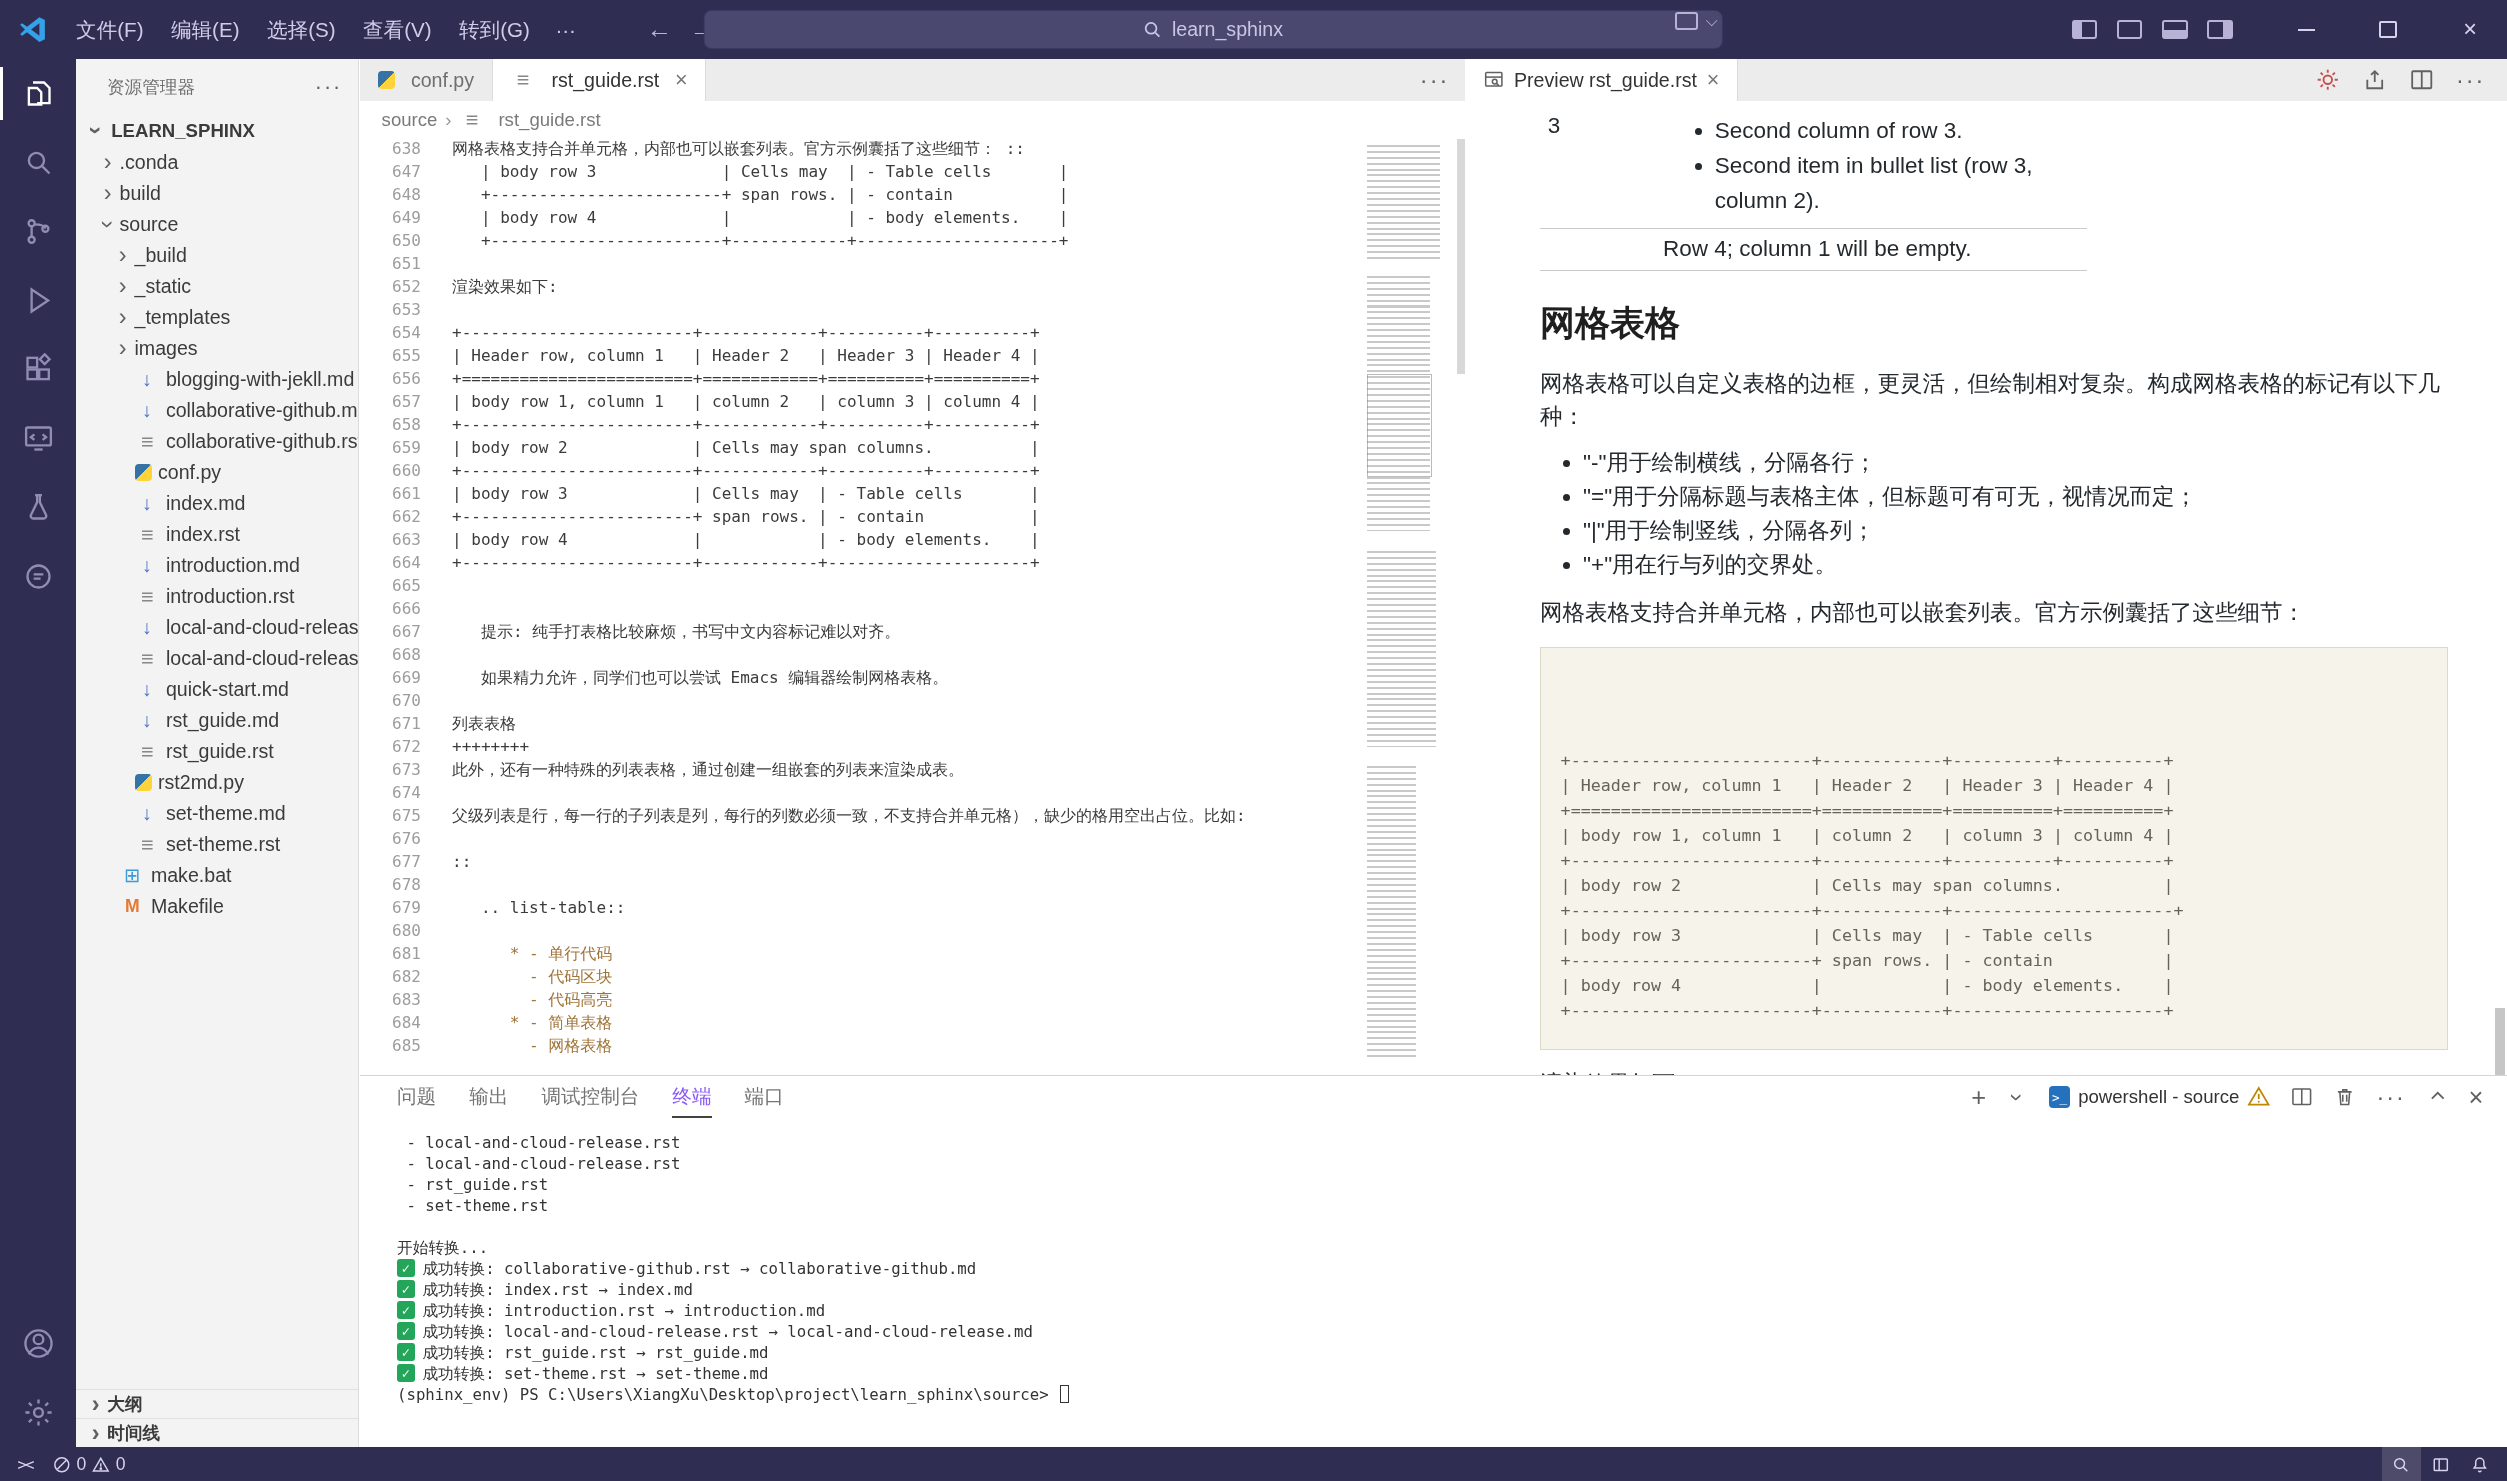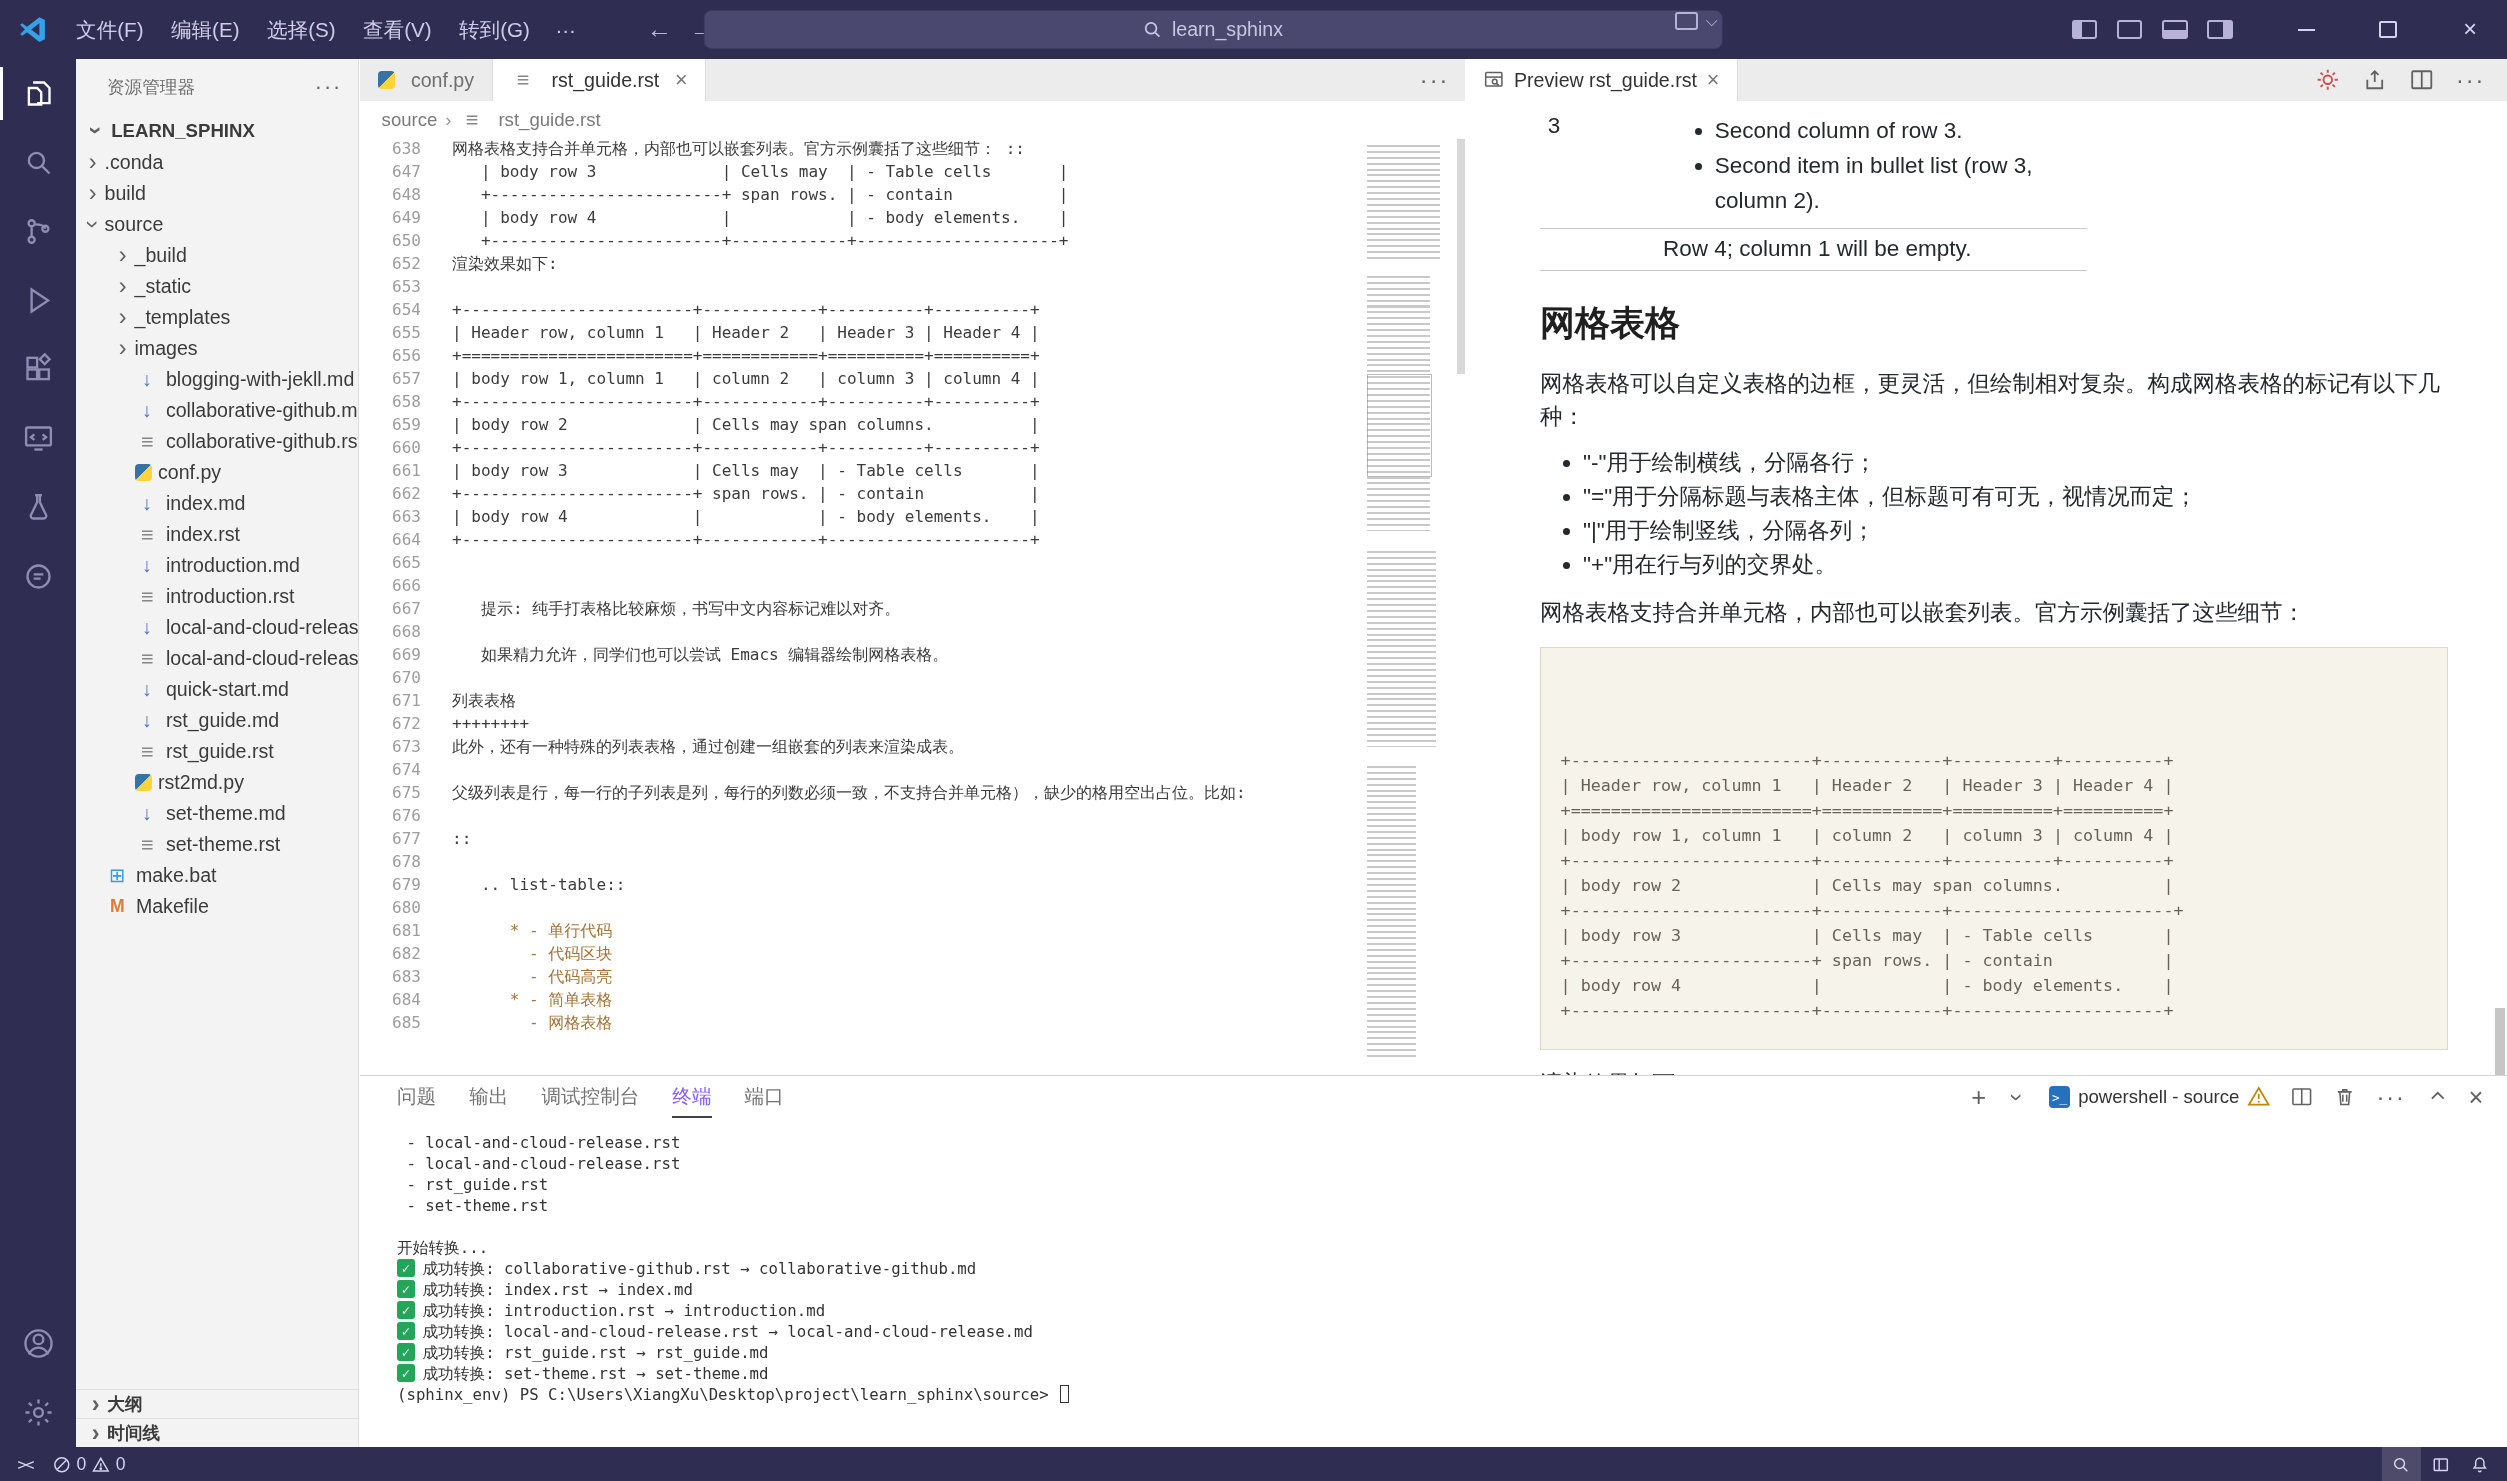--- a/index.html
+++ b/index.html
@@ -42,21 +42,21 @@
     border-right:1px solid #dcdcdc; color:#3b3b3b; overflow:hidden; }
   .sb-header { height:55px; display:flex; align-items:center; padding:0 15.7px 0 31px; font-size:17.6px; color:#6f6f6f; }
   .sb-header .dots { margin-left:auto; font-size:21.6px; color:#616161; letter-spacing:2px; }
   .sb-root { height:33px; display:flex; align-items:center; gap:3.9px; font-weight:bold; font-size:18.6px; padding-left:7.8px; }
   .chev { width:23.5px; height:23.5px; display:inline-flex; align-items:center; justify-content:center; color:#616161; font-size:23.5px; flex:none; }
   .chev::before { content:"›"; }
   .chev.down::before { display:inline-block; transform:rotate(90deg); }
   .chev.none { visibility:hidden; }
   .tree { font-size:19.6px; }
   .ex-item { height:31px; display:flex; align-items:center; cursor:pointer; white-space:nowrap; }
-  .ex-item.lv1 { padding-left:5px; }
+  .ex-item.lv1 { padding-left:20px; }
   .ex-item.lv2 { padding-left:35px; }
   .fi { width:25.5px; height:21.6px; display:inline-flex; align-items:center; justify-content:center; margin-right:5.9px; flex:none; font-size:17.6px; }
   .fi.md::before { content:"↓"; color:#4a72c4; font-weight:bold; font-size:19.6px; }
   .fi.rst::before { content:"≡"; color:#888; font-size:21.6px; }
   .fi.py { width:17.6px; height:17.6px; border-radius:3.9px; background:linear-gradient(135deg,#3572A5 50%,#ffd43b 50%); }
   .fi.bat::before { content:"⊞"; color:#3b9cd9; font-size:19.6px; }
   .fi.make::before { content:"M"; color:#e37933; font-weight:bold; font-size:17.6px; }
   .sb-bottom { position:absolute; bottom:0; left:0; right:0; }
   .sb-sec { height:29px; display:flex; align-items:center; border-top:1px solid #e0e0e0; font-size:17.6px; font-weight:bold; color:#3b3b3b; padding-left:7.8px; gap:0; }
 
@@ -467,20 +467,24 @@
           <div class="cl">
             <span class="ln">649</span>
             <span class="ct">   | body row 4             |            | - body elements.    |</span>
           </div>
 
           <div class="cl">
             <span class="ln">650</span>
             <span class="ct">   +------------------------+------------+---------------------+</span>
           </div>
 
+          <div class="cl">
+            <span class="ln">651</span>
+            <span class="ct"></span>
+          </div>
 
           <div class="cl">
             <span class="ln">652</span>
             <span class="ct">渲染效果如下:</span>
           </div>
 
           <div class="cl">
             <span class="ln">653</span>
             <span class="ct"></span>
           </div>

